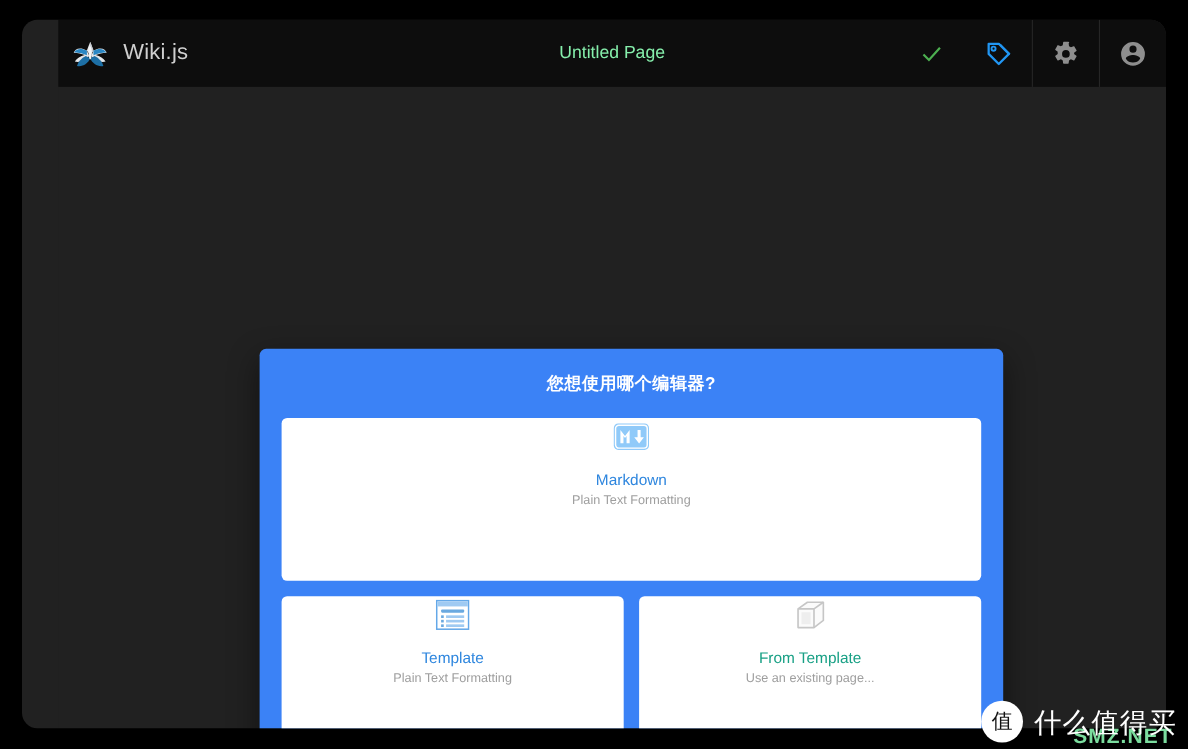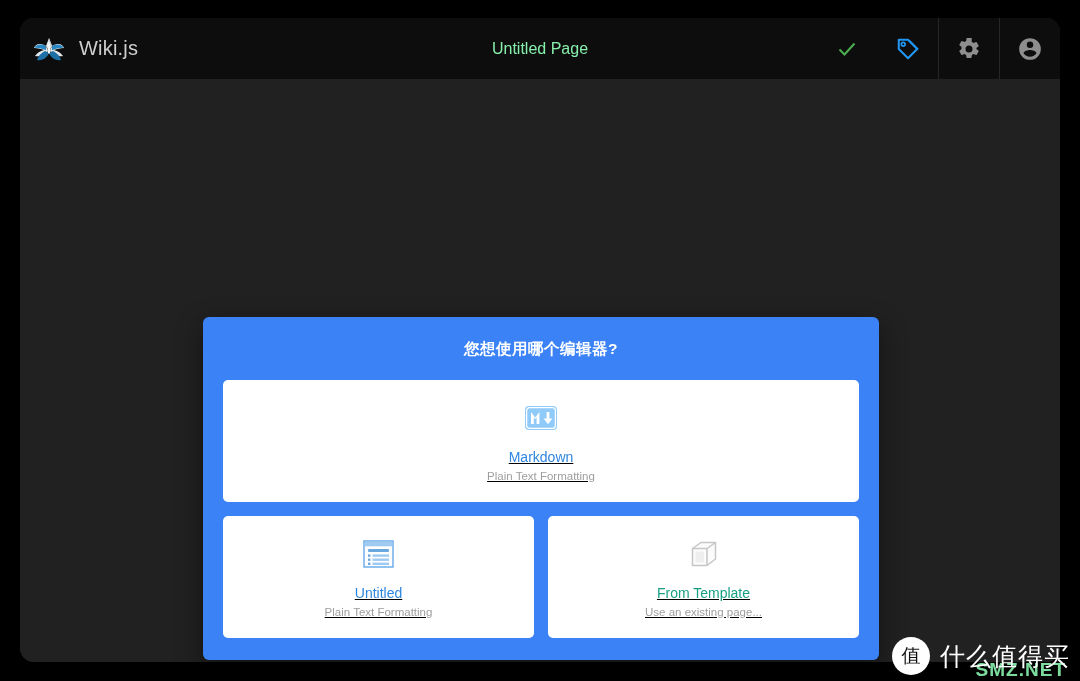--- a/index.html
+++ b/index.html
@@ -12,20 +12,21 @@
 
   .app-window {
     position: absolute;
     left: 20px; top: 18px;
     width: 1040px; height: 644px;
     background: #212121;
     border-radius: 14px;
     overflow: hidden;
     display: flex;
     flex-direction: column;
+    padding-left: 33px;
   }
 
   
   .app-header {
     height: 61px;
     flex: 0 0 61px;
     background: #0d0d0d;
     display: flex;
     align-items: stretch;
     position: relative;
@@ -96,28 +97,26 @@
   .card-row {
     display: flex;
     gap: 14px;
   }
   .card-row + .card-row { margin-top: 14px; }
 
   .editor-card {
     background: #ffffff;
     border-radius: 5px;
     flex: 1 1 0;
-    height: 122px;
+    height: 148px;
     display: flex;
     flex-direction: column;
     align-items: center;
-    justify-content: center;
     cursor: pointer;
     text-align: center;
-    text-decoration: underline;
   }
   .card-icon {
     height: 34px;
     display: flex;
     align-items: center;
     justify-content: center;
     margin-bottom: 14px;
   }
   .card-icon svg { display: block; }
   .card-label {
@@ -267,21 +266,21 @@
               <rect x="1.7" y="1.7" width="27.6" height="4.6" fill="#9fcaf2"></rect>
               <rect x="5" y="9" width="21" height="3" rx="1" fill="#6aa9e0"></rect>
               <rect x="5" y="14.4" width="2.4" height="2.4" fill="#6aa9e0"></rect>
               <rect x="9.5" y="14.4" width="16.5" height="2.4" fill="#9fcaf2"></rect>
               <rect x="5" y="18.5" width="2.4" height="2.4" fill="#6aa9e0"></rect>
               <rect x="9.5" y="18.5" width="16.5" height="2.4" fill="#9fcaf2"></rect>
               <rect x="5" y="22.6" width="2.4" height="2.4" fill="#6aa9e0"></rect>
               <rect x="9.5" y="22.6" width="16.5" height="2.4" fill="#9fcaf2"></rect>
             </svg>
           </div>
-          <div class="card-label">Untitled</div>
+          <div class="card-label">Template</div>
           <div class="card-sub">Plain Text Formatting</div>
         </div>
 
 
         <div class="editor-card">
           <div class="card-icon">
             <svg width="30" height="30" viewBox="0 0 30 30">
               <path d="M3.5 9.5 L12 3.5 L26.5 3.5 L26.5 20 L18 26.5 L3.5 26.5 Z" fill="#fbfbfb" stroke="#c6c6c6" stroke-width="1.5" stroke-linejoin="round"></path>
               <path d="M3.5 9.5 L18 9.5 L18 26.5" fill="none" stroke="#c6c6c6" stroke-width="1.5" stroke-linejoin="round"></path>
               <path d="M18 9.5 L26.5 3.5" fill="none" stroke="#c6c6c6" stroke-width="1.5"></path>

